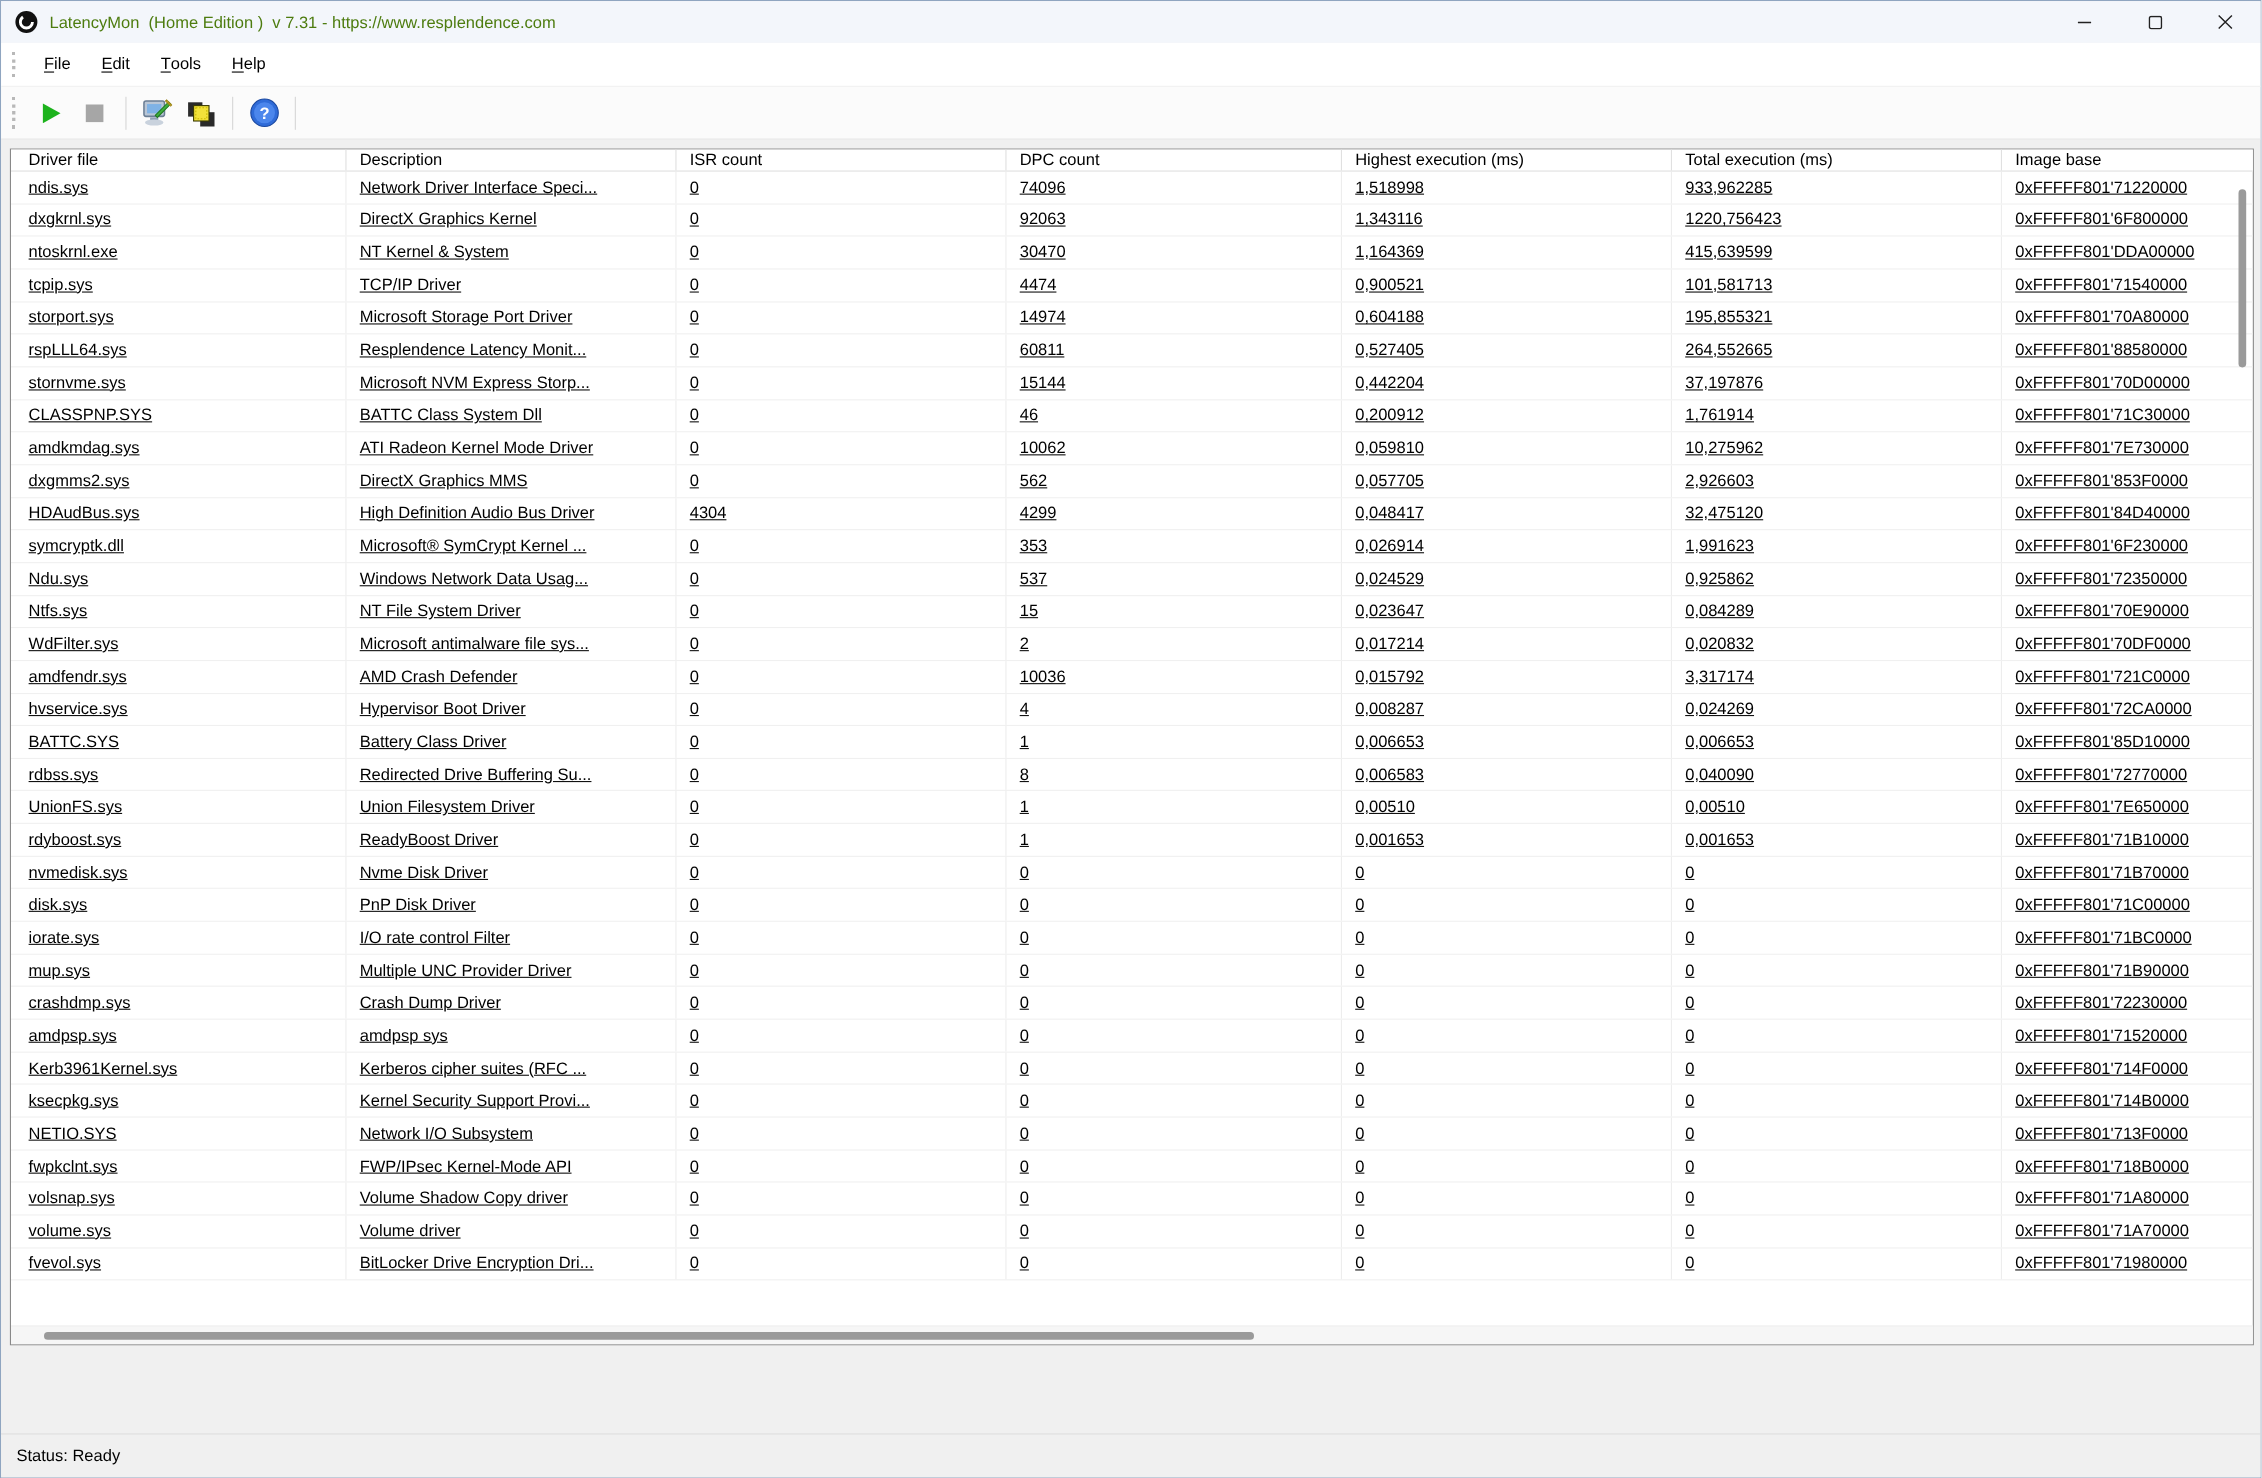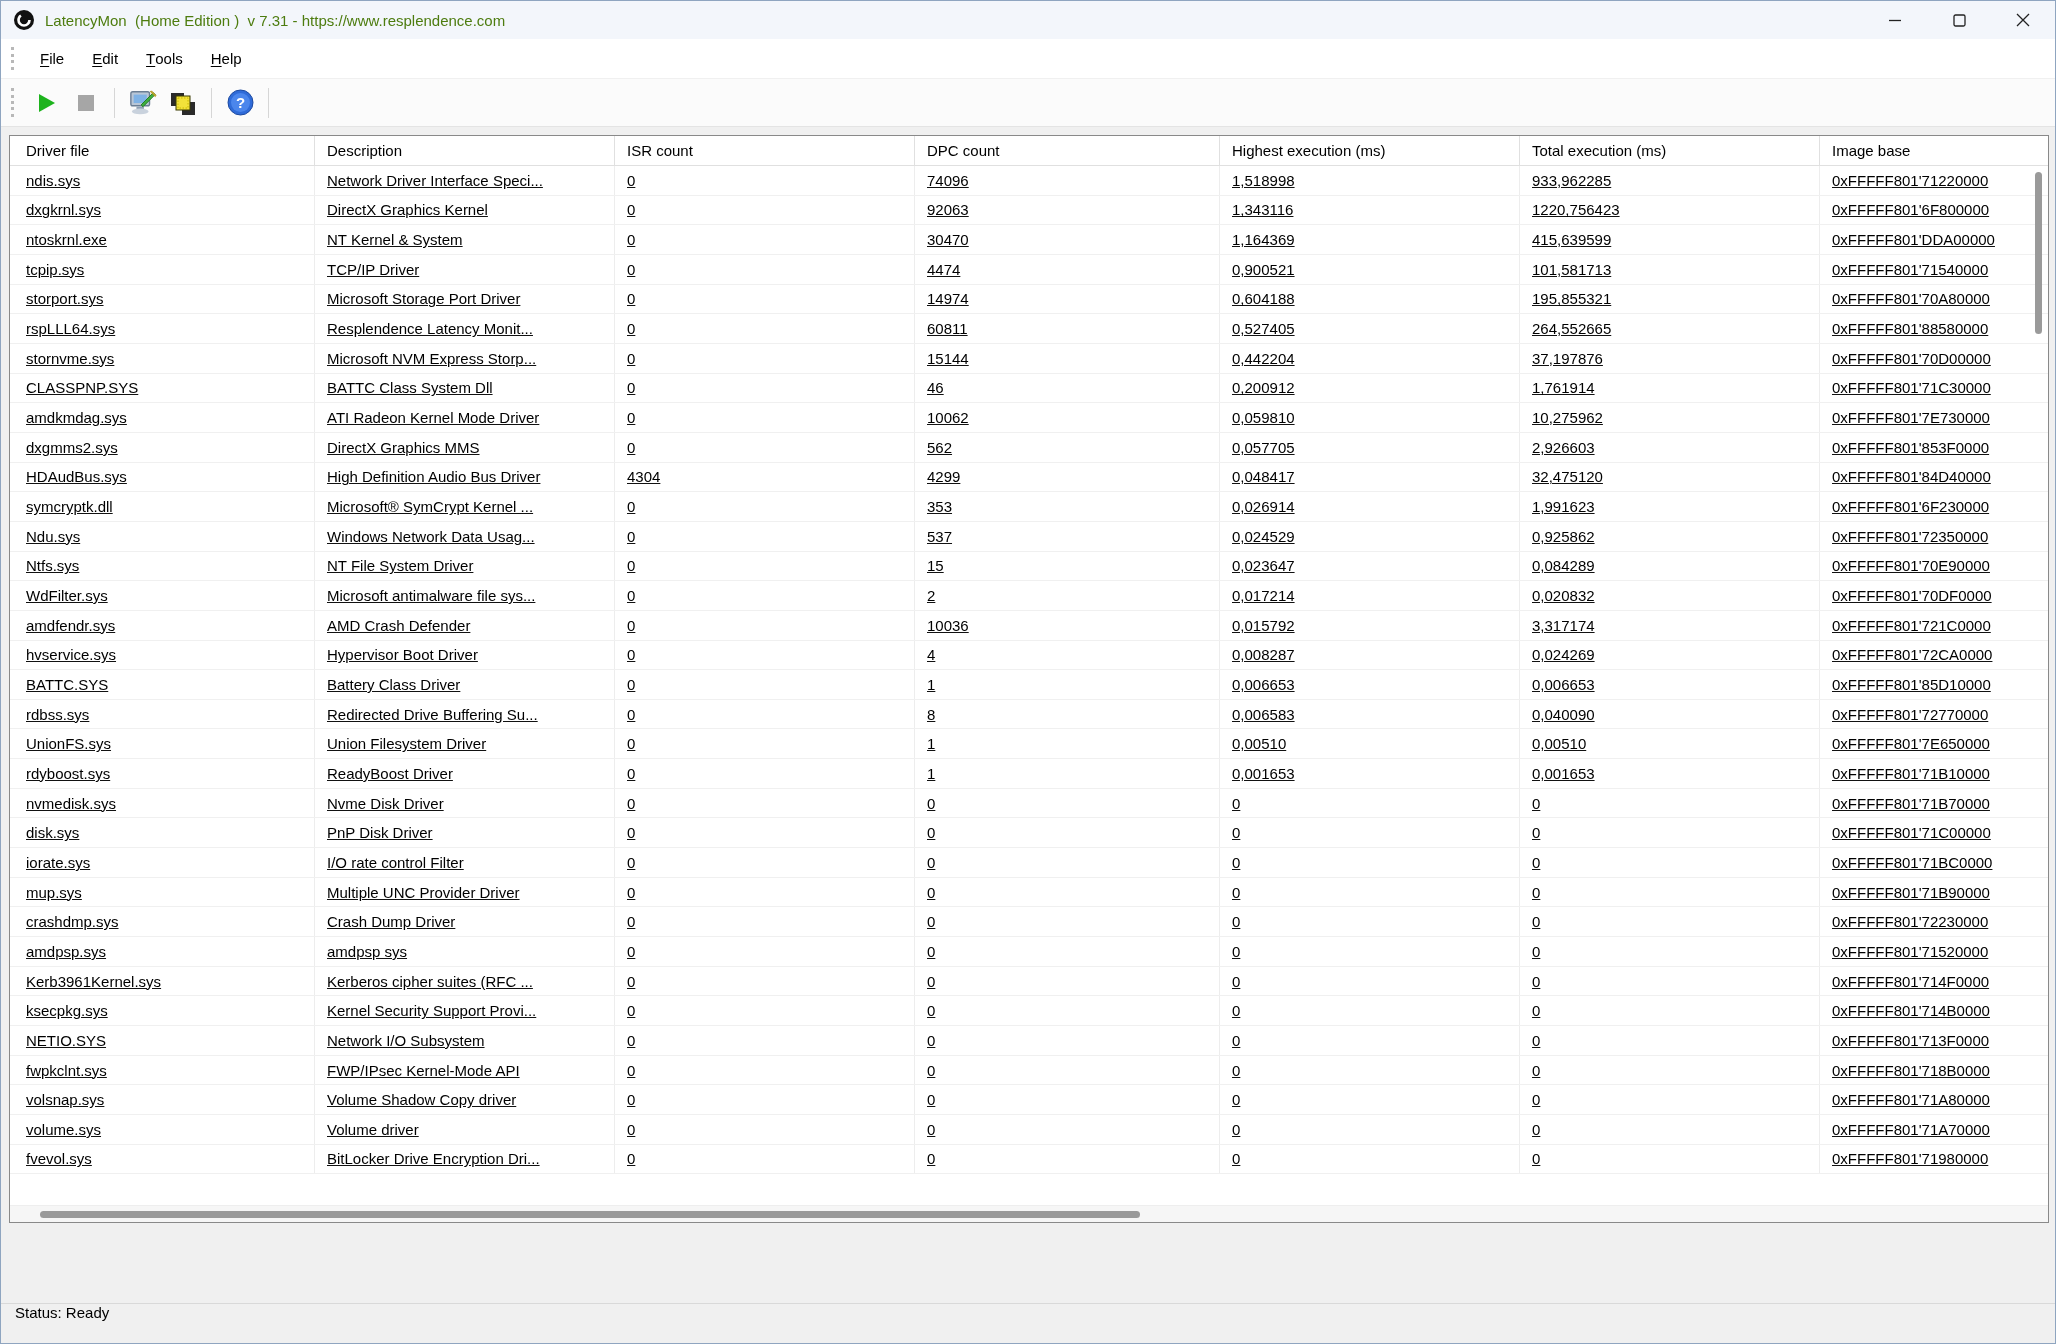--- a/index.html
+++ b/index.html
@@ -34,21 +34,21 @@
   
   .tabstrip { height:52px; background:#f0f0f0; display:flex; align-items:center; padding-left:6px; flex:none; }
   .tab { font-size:16px; padding:6px 16px; color:#000; background:transparent; border:1px solid transparent; }
   .tab.selected { background:#ffffff; border:1px solid #9a9a9a; outline:1px dotted #555; outline-offset:-4px; }
   .tab-sep { width:1px; height:34px; background:#c9c9c9; margin:0 6px; }
 
   
   .content { flex:1; background:#f0f0f0; padding:8px 8px 0 8px; position:relative; }
   .listview { background:#ffffff; border:1px solid #898989; height:1088px; width:2040px;
               display:flex; flex-direction:column; position:relative; }
-  .lv-header { height:30px; display:grid; flex:none;
+  .lv-header { height:20px; display:grid; flex:none;
                grid-template-columns:305px 300px 300px 305px 300px 300px minmax(0,1fr);
                border-bottom:1px solid #e0e0e0; background:#ffffff;text-align:right; }
   .lv-header .hcell { font-size:15px; display:flex; align-items:center; padding-left:12px;
                       border-right:1px solid #e0e0e0; white-space:nowrap; overflow:hidden; color:#000; }
   .lv-header .hcell:first-child { padding-left:16px; }
   .lv-header .hcell:last-child { border-right:none; }
   .lv-body { flex:1; overflow:hidden; }
   .lv-row { height:29.66px; display:grid;
             grid-template-columns:305px 300px 300px 305px 300px 300px minmax(0,1fr);
             border-bottom:1px solid #f0f0f0;text-decoration:underline; }
@@ -57,21 +57,21 @@
   .lv-row .cell:first-child { padding-left:16px; }
   .lv-row .cell:last-child { border-right:none; }
 
   
   .vscroll { position:absolute; top:36px; right:2px; width:14px; height:1030px; }
   .vscroll .thumb { position:absolute; top:0; left:3px; width:7px; height:162px; background:#9a9a9a; border-radius:4px; }
   .hscroll { height:17px; flex:none; background:#f6f6f6; position:relative; border-top:1px solid #eeeeee; }
   .hscroll .thumb { position:absolute; top:5px; left:30px; width:1100px; height:7px; background:#9a9a9a; border-radius:4px; }
 
   
-  .statusbar { height:40px; background:#f0f0f0; border-top:1px solid #d9d9d9; display:flex; 
+  .statusbar { height:40px; background:#f0f0f0; border-top:1px solid #d9d9d9; display:flex; align-items:center;
                padding-left:14px; font-size:15px; color:#000; flex:none; }
 </style>
 </head>
 <body>
 
 <div class="window">
 
   <div class="titlebar">
     <svg class="app-icon" viewBox="0 0 22 22">
       <circle cx="11" cy="11" r="10" fill="#111"></circle>

